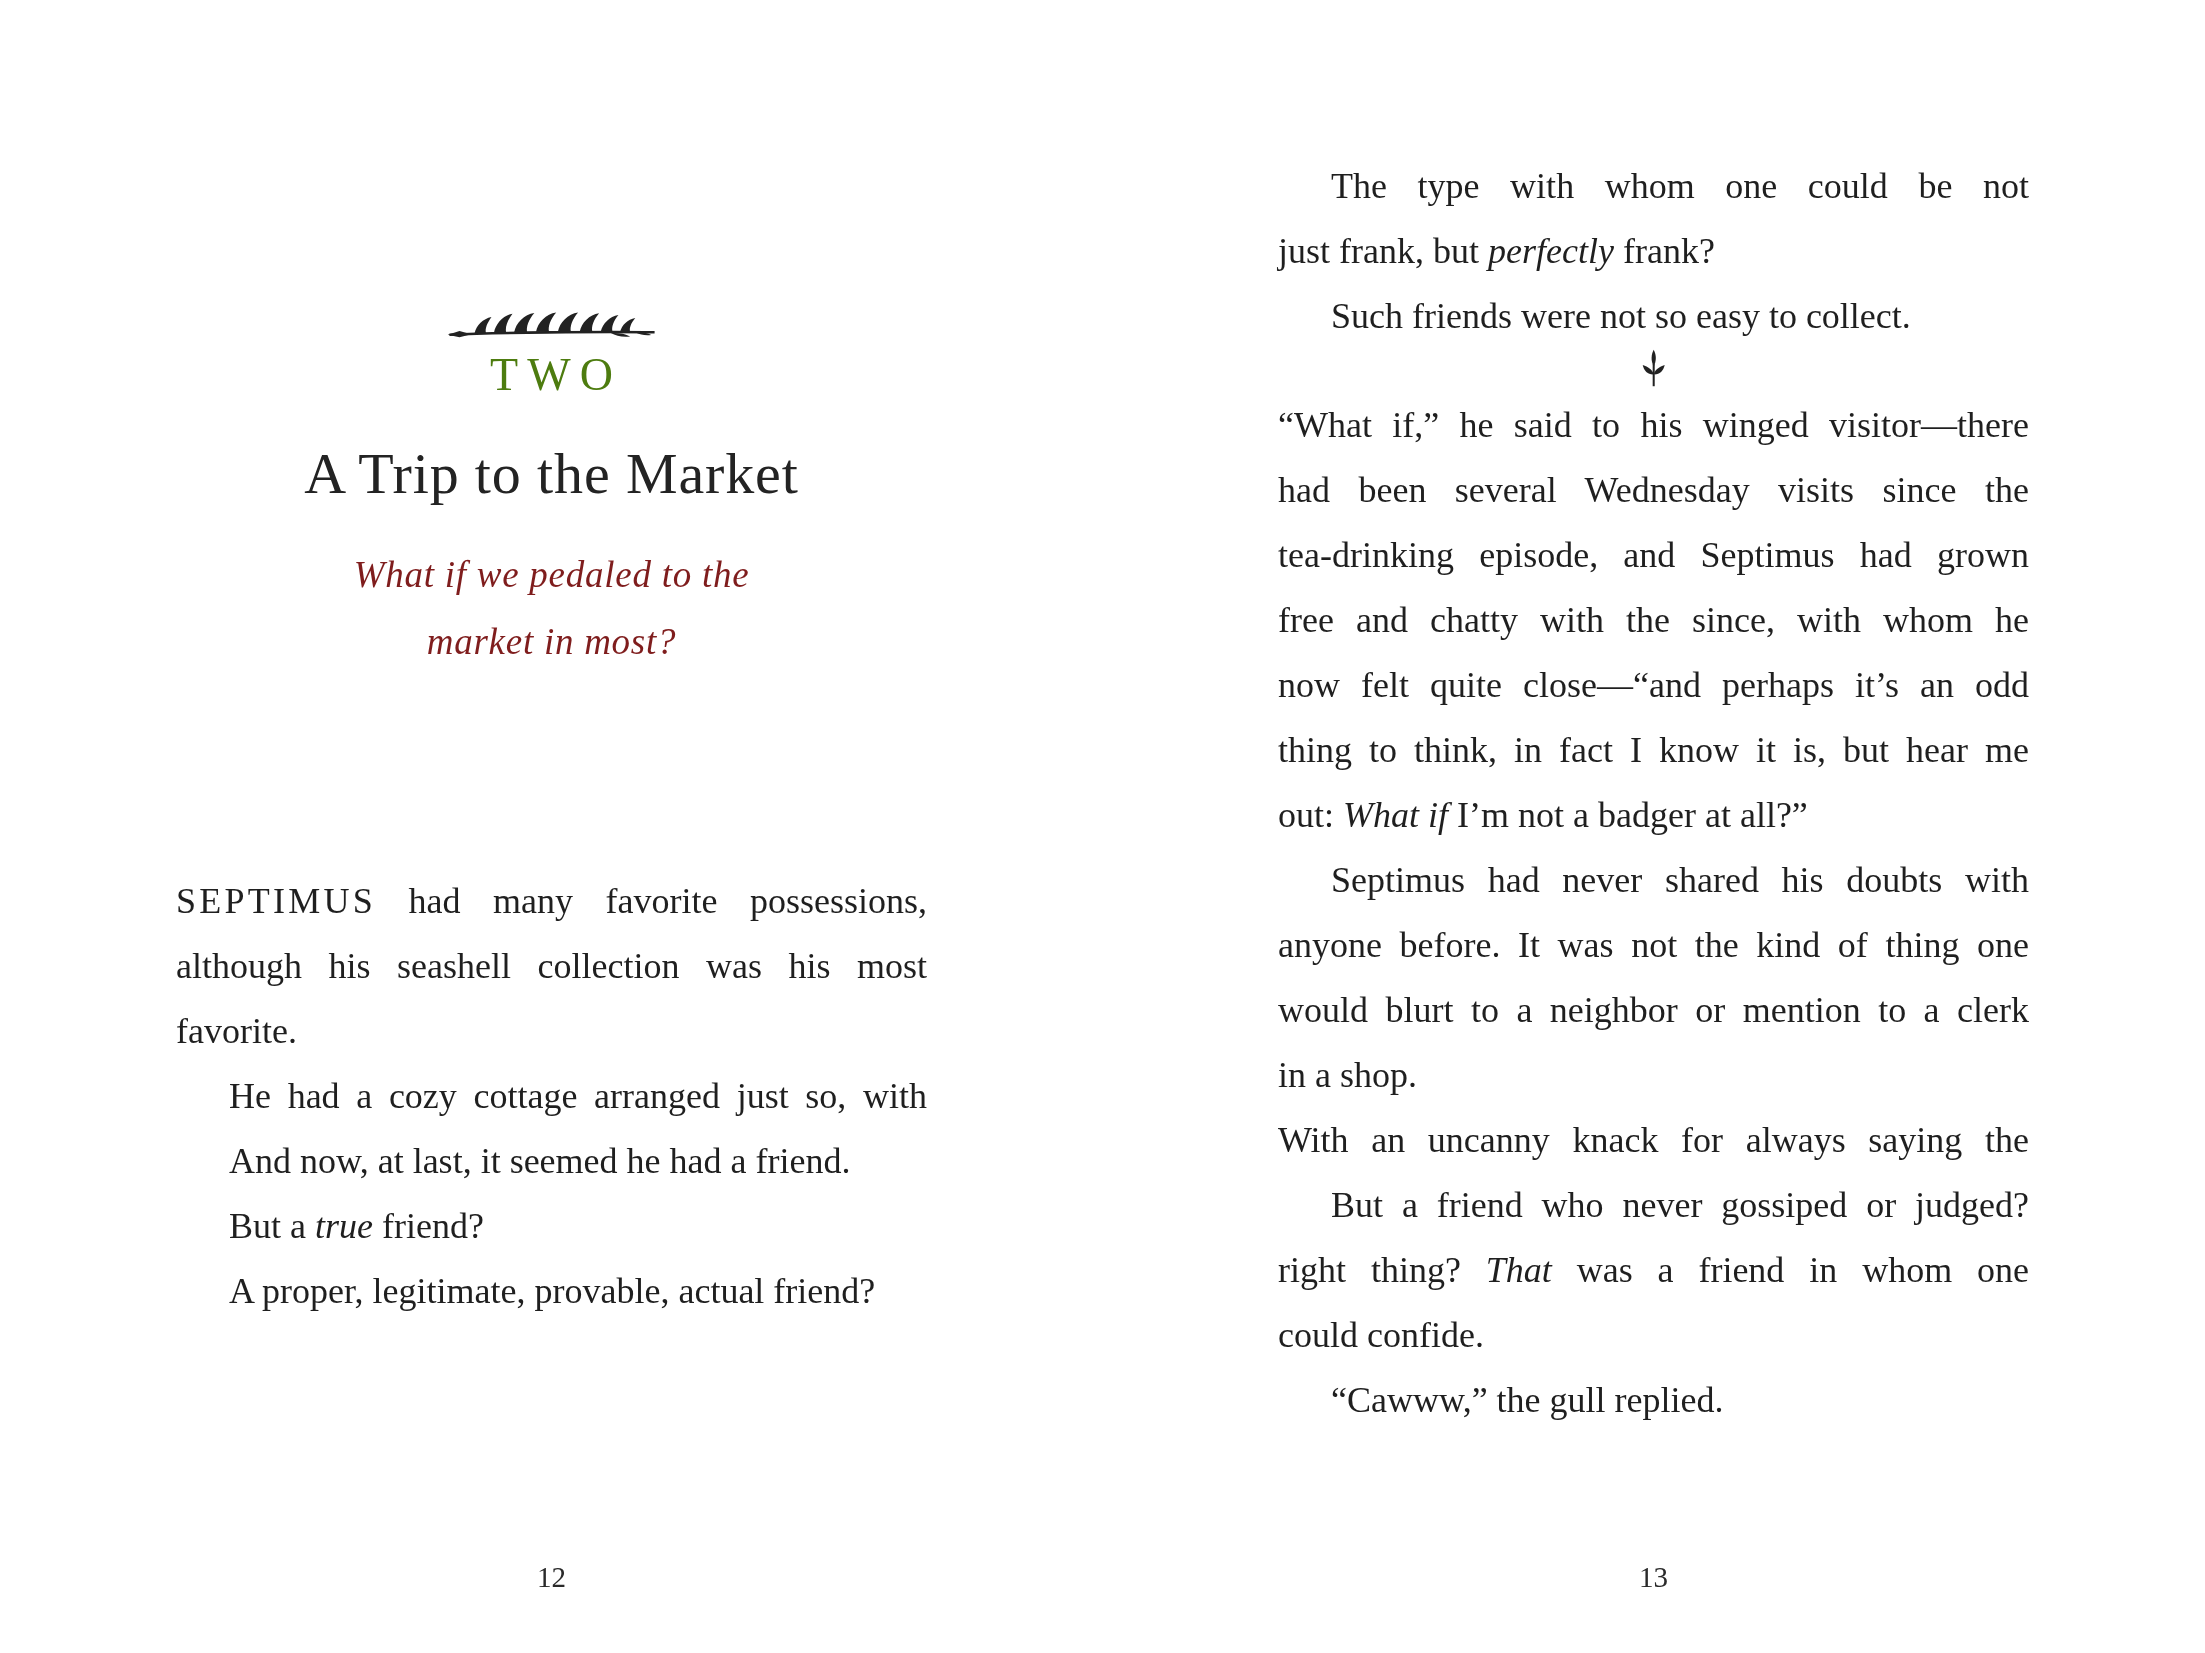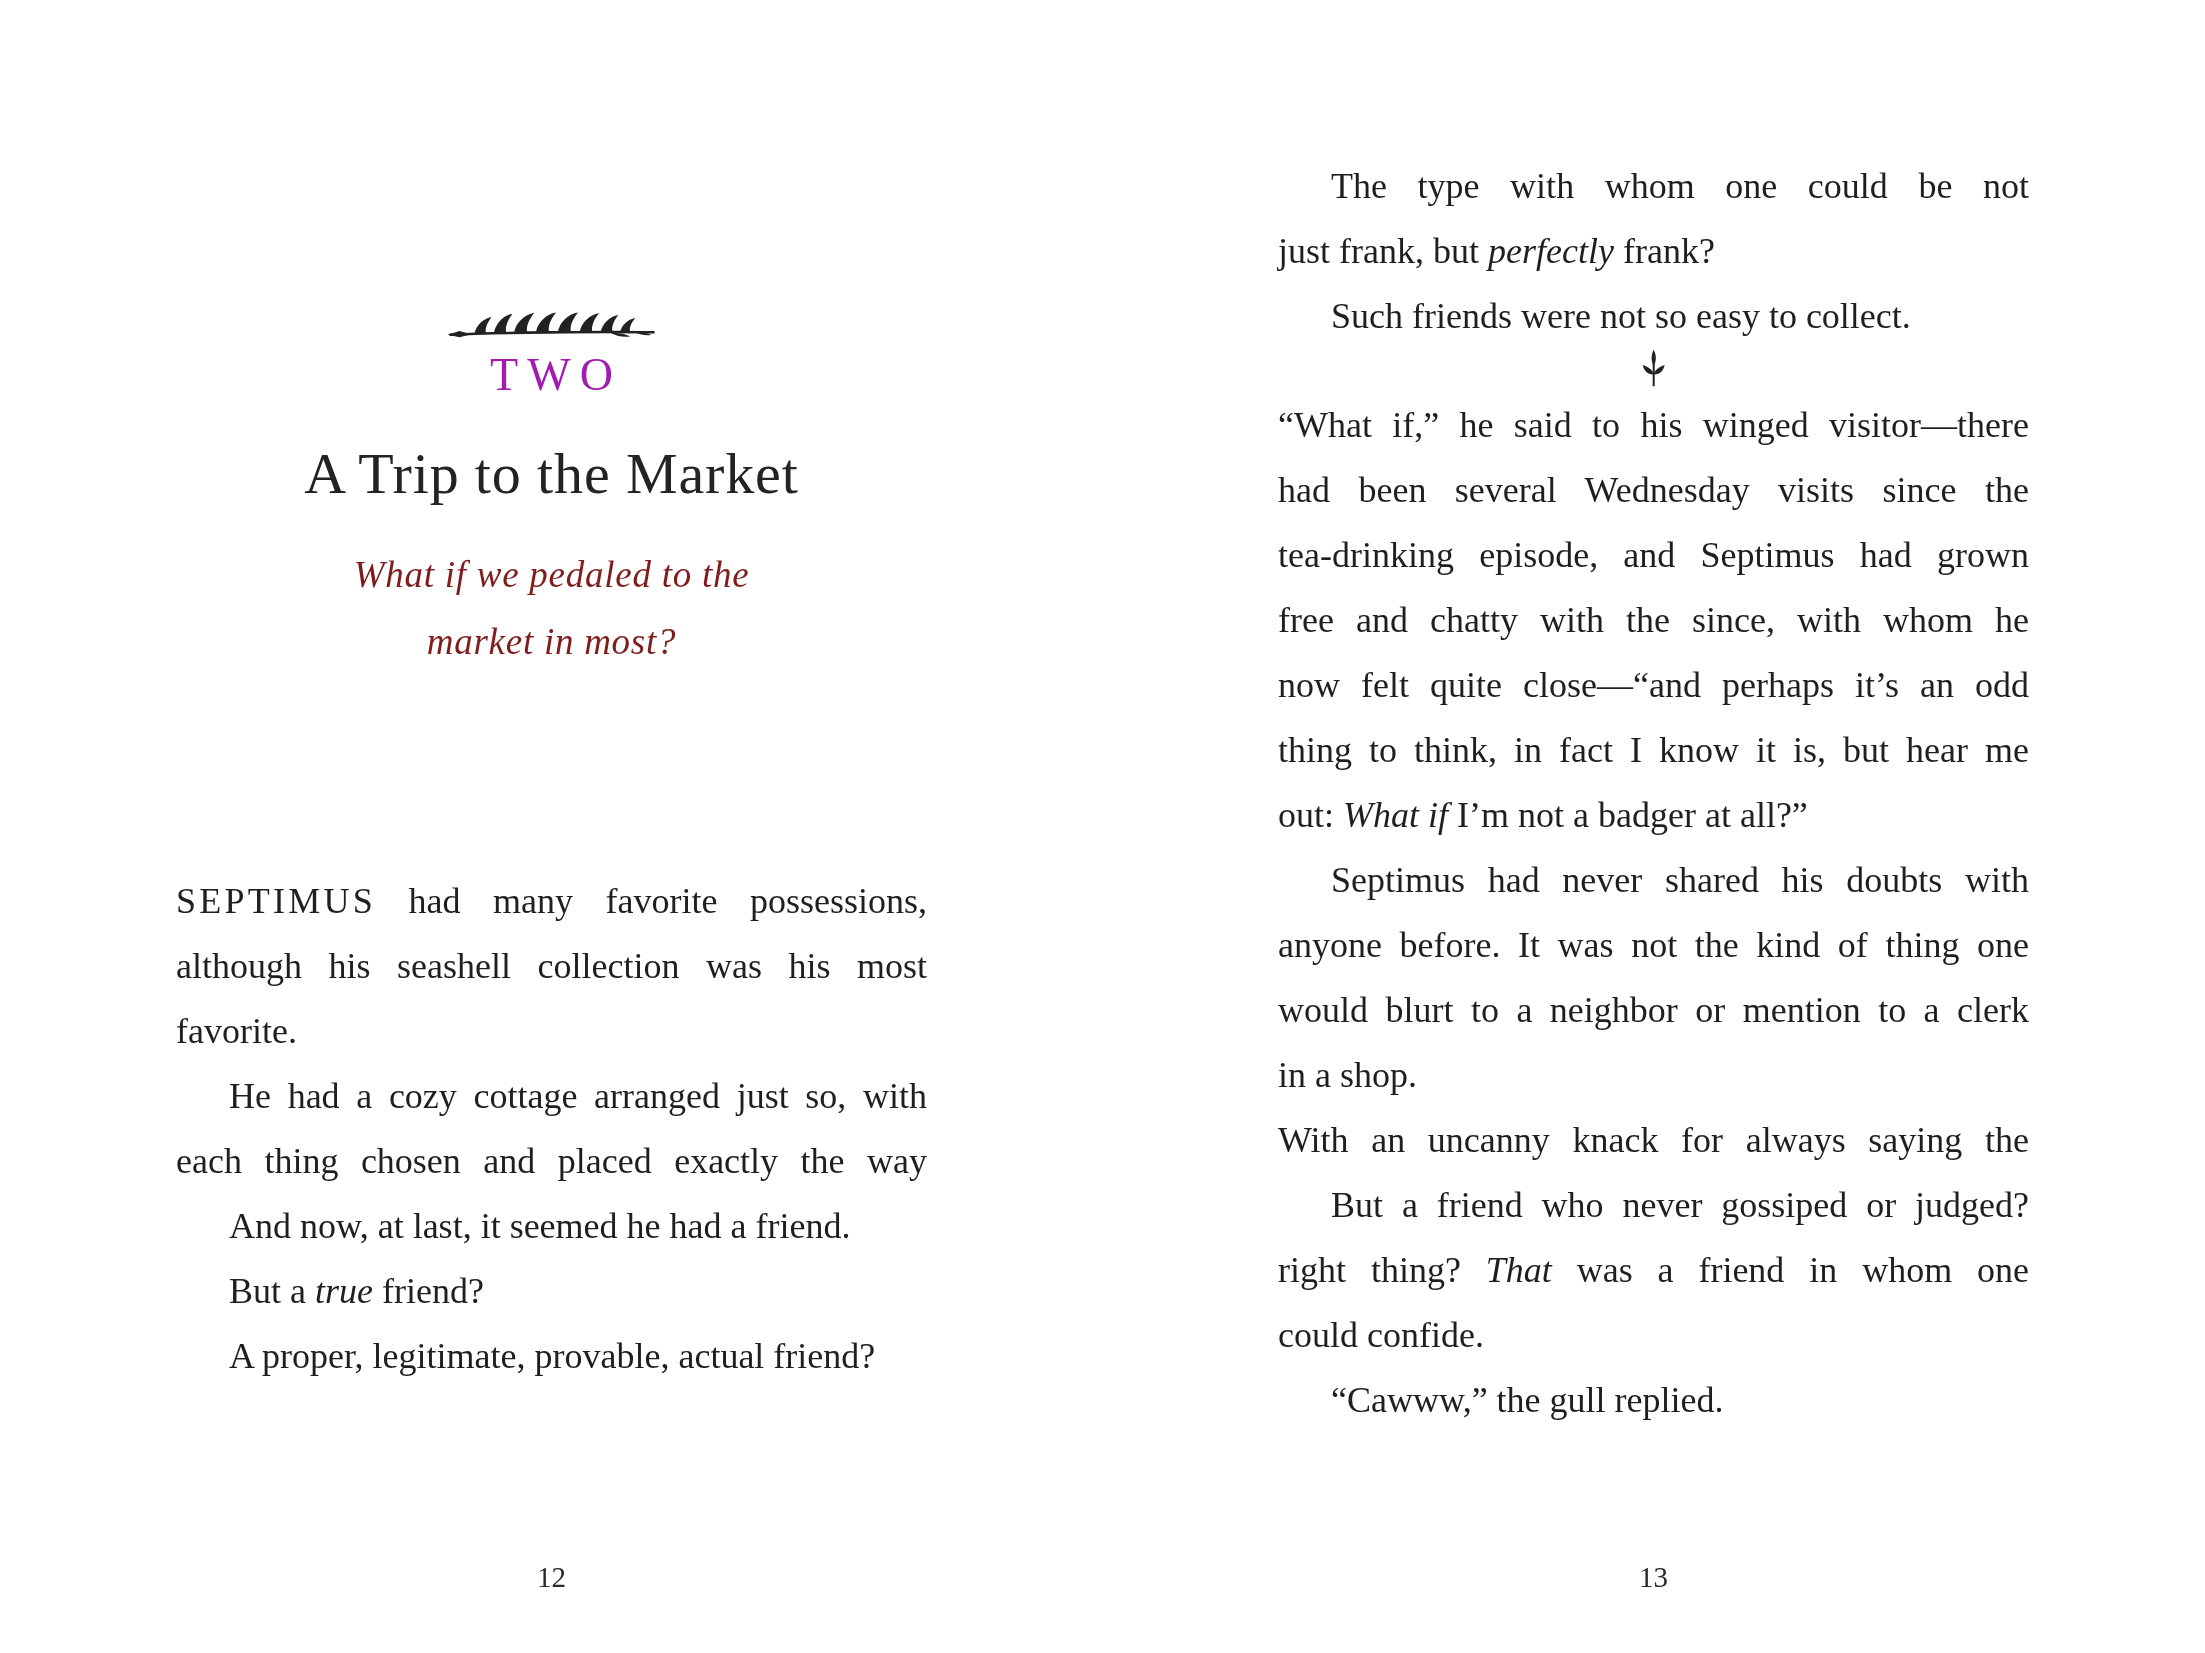--- a/index.html
+++ b/index.html
@@ -9,21 +9,21 @@
     font-family:"Liberation Serif", serif;
     color:#1f1f1f;
   }
   .col { position:absolute; width:751px; }
 
   
   .orn-branch { position:absolute; left:176px; top:307px; width:751px; text-align:center; }
   .chapter-label {
     position:absolute; left:176px; top:349px; width:751px;
     font-size:46px; line-height:51px; text-align:center;
-    letter-spacing:0.20em; text-indent:0.20em; color:#a21caf;
+    letter-spacing:0.20em; text-indent:0.20em; color:#4d7c0f;
   }
   .chapter-title {
     position:absolute; left:176px; top:437px; width:751px;
     font-size:58px; line-height:73px; text-align:center;
     letter-spacing:0.015em; color:#232323;
   }
   .epigraph {
     position:absolute; left:176px; top:541px; width:751px;
     font-size:37px; line-height:67px; text-align:center;
     font-style:italic; letter-spacing:0.02em; color:#7f1d1d;
@@ -83,21 +83,20 @@
     <div class="epigraph">
       <div>What if we pedaled to the</div>
       <div>market in most?</div>
     </div>
 
     <div class="col body-text body-left">
         <div class="line j"><span class="sc">SEPTIMUS</span> had many favorite possessions,</div>
         <div class="line j">although his seashell collection was his most</div>
         <div class="line">favorite.</div>
         <div class="line j"><span class="ind"></span>He had a cozy cottage arranged just so, with</div>
-        <div class="line j">each thing chosen and placed exactly the way</div>
         <div class="line"><span class="ind"></span>And now, at last, it seemed he had a friend.</div>
         <div class="line"><span class="ind"></span>But a <em>true</em> friend?</div>
         <div class="line"><span class="ind"></span>A proper, legitimate, provable, actual friend?</div>
       </div>
 
     <div class="page-number pn-left">12</div>
   </div>
 
   <div>
 

